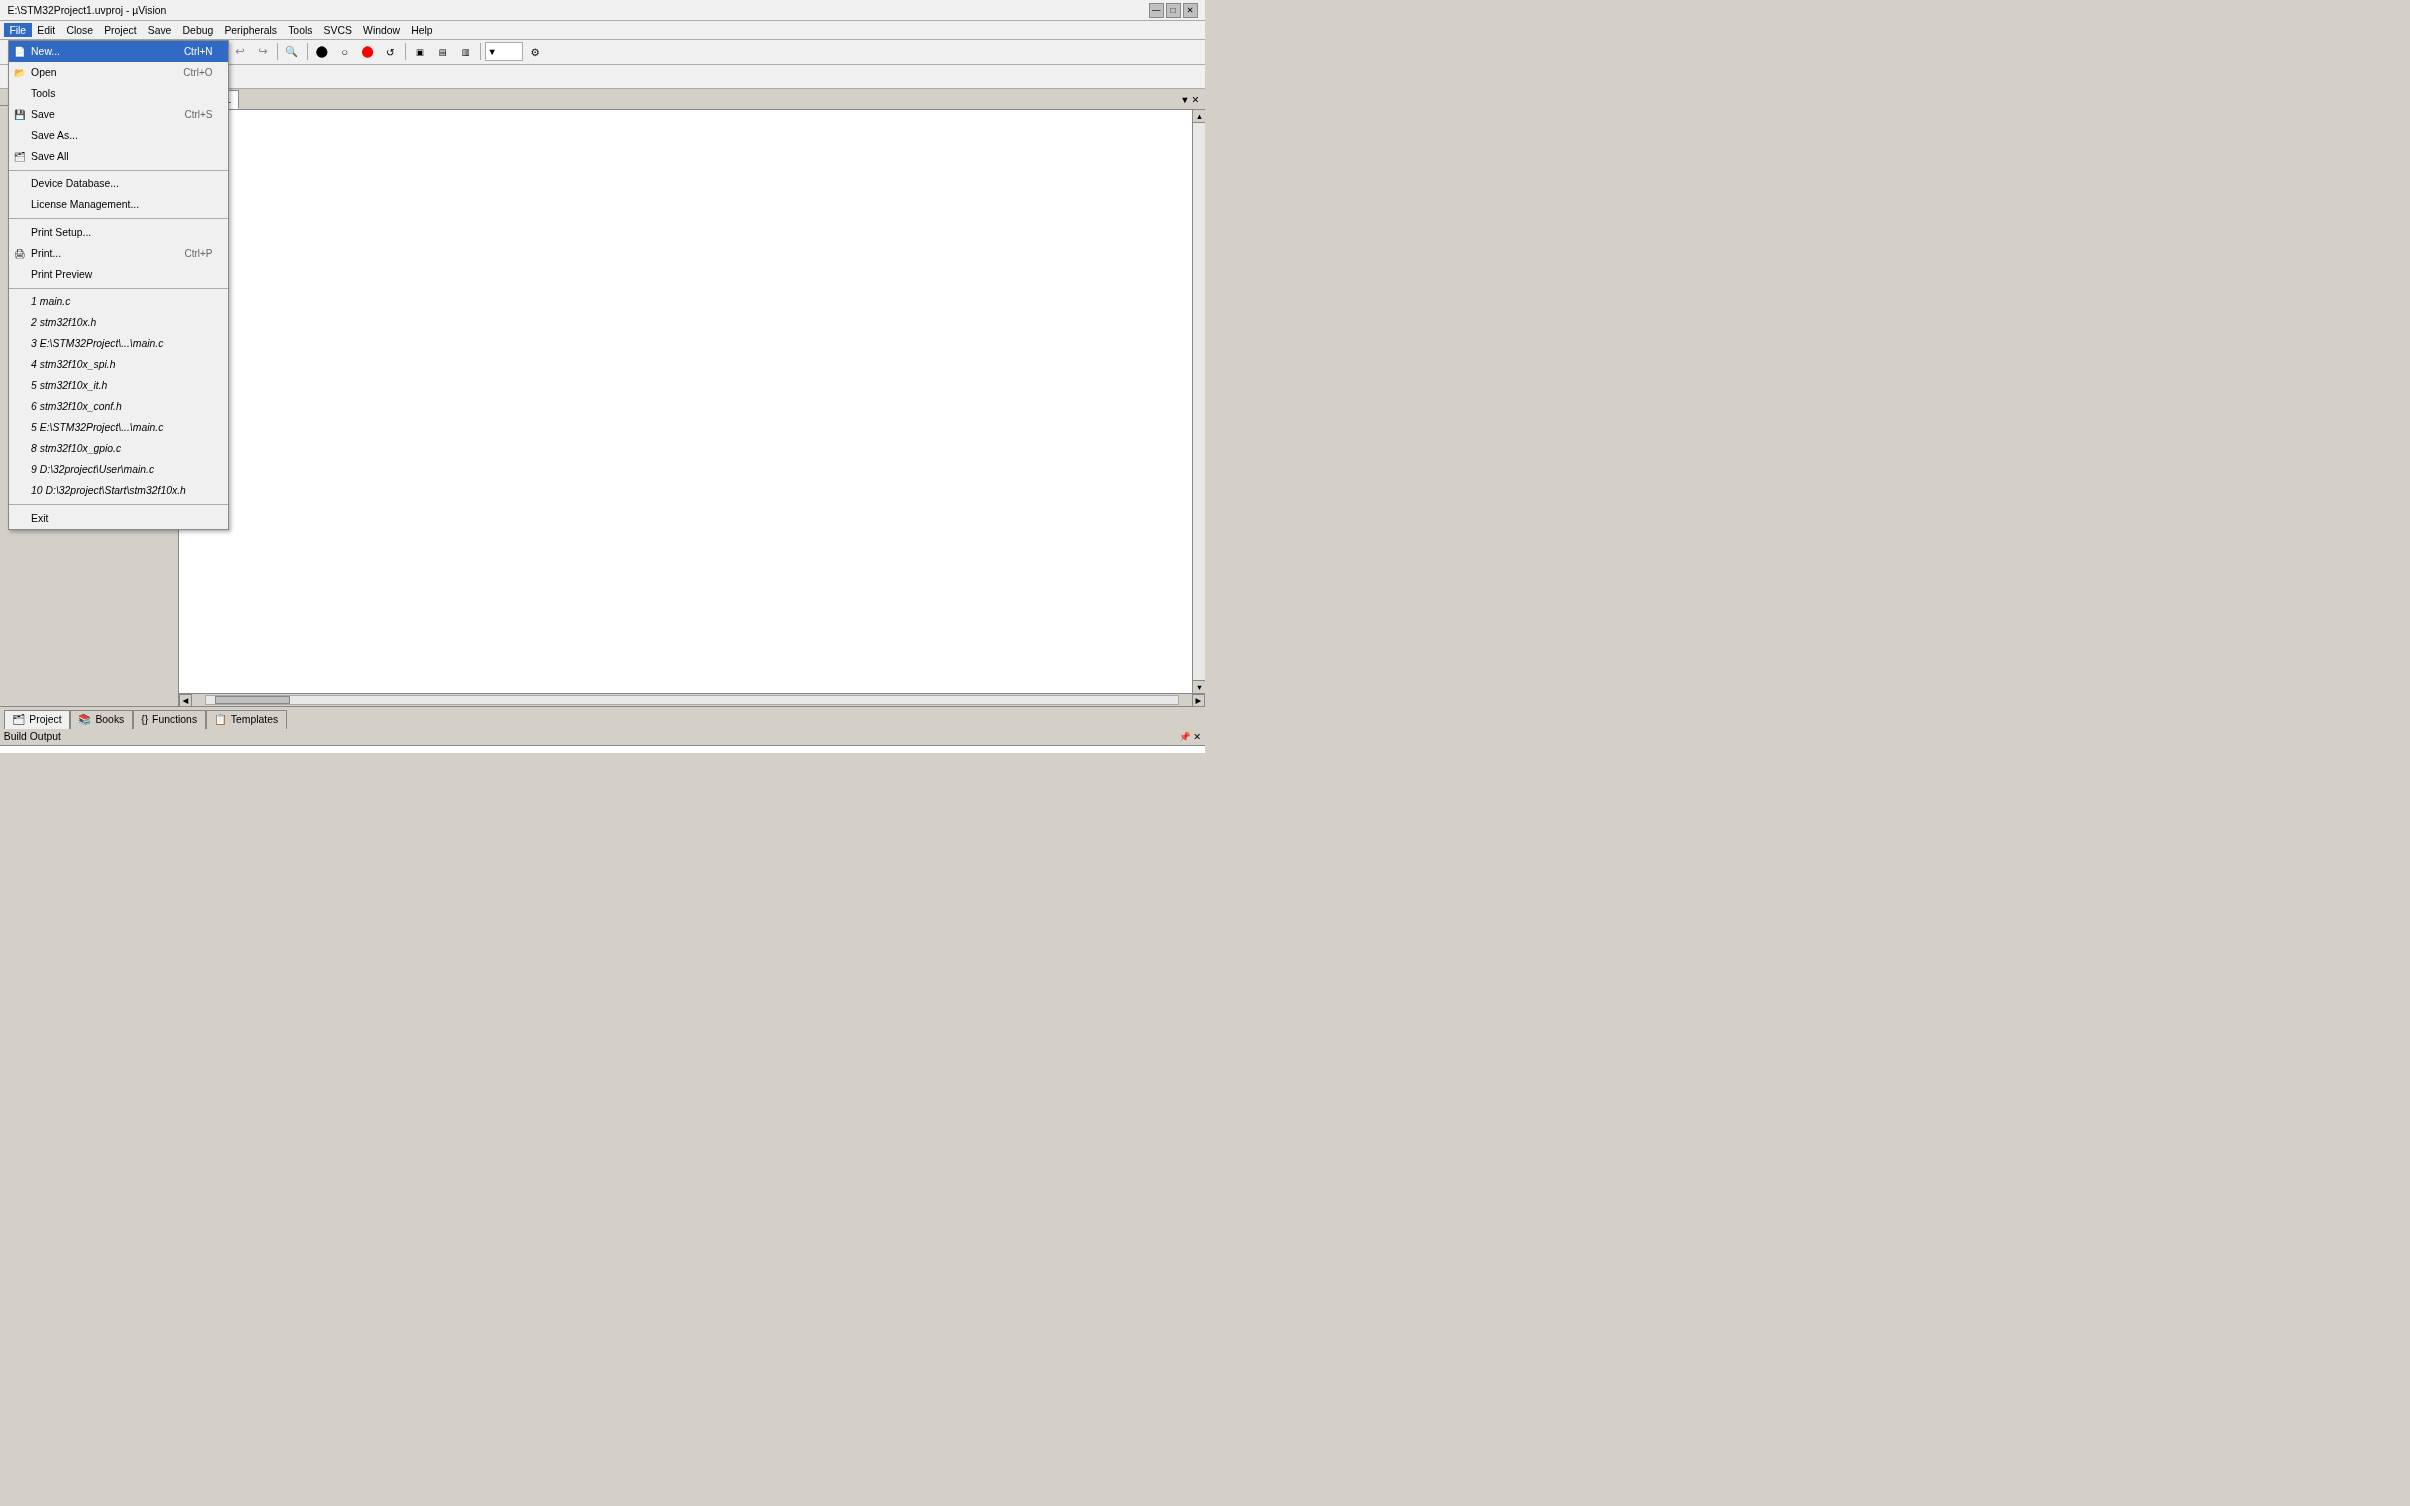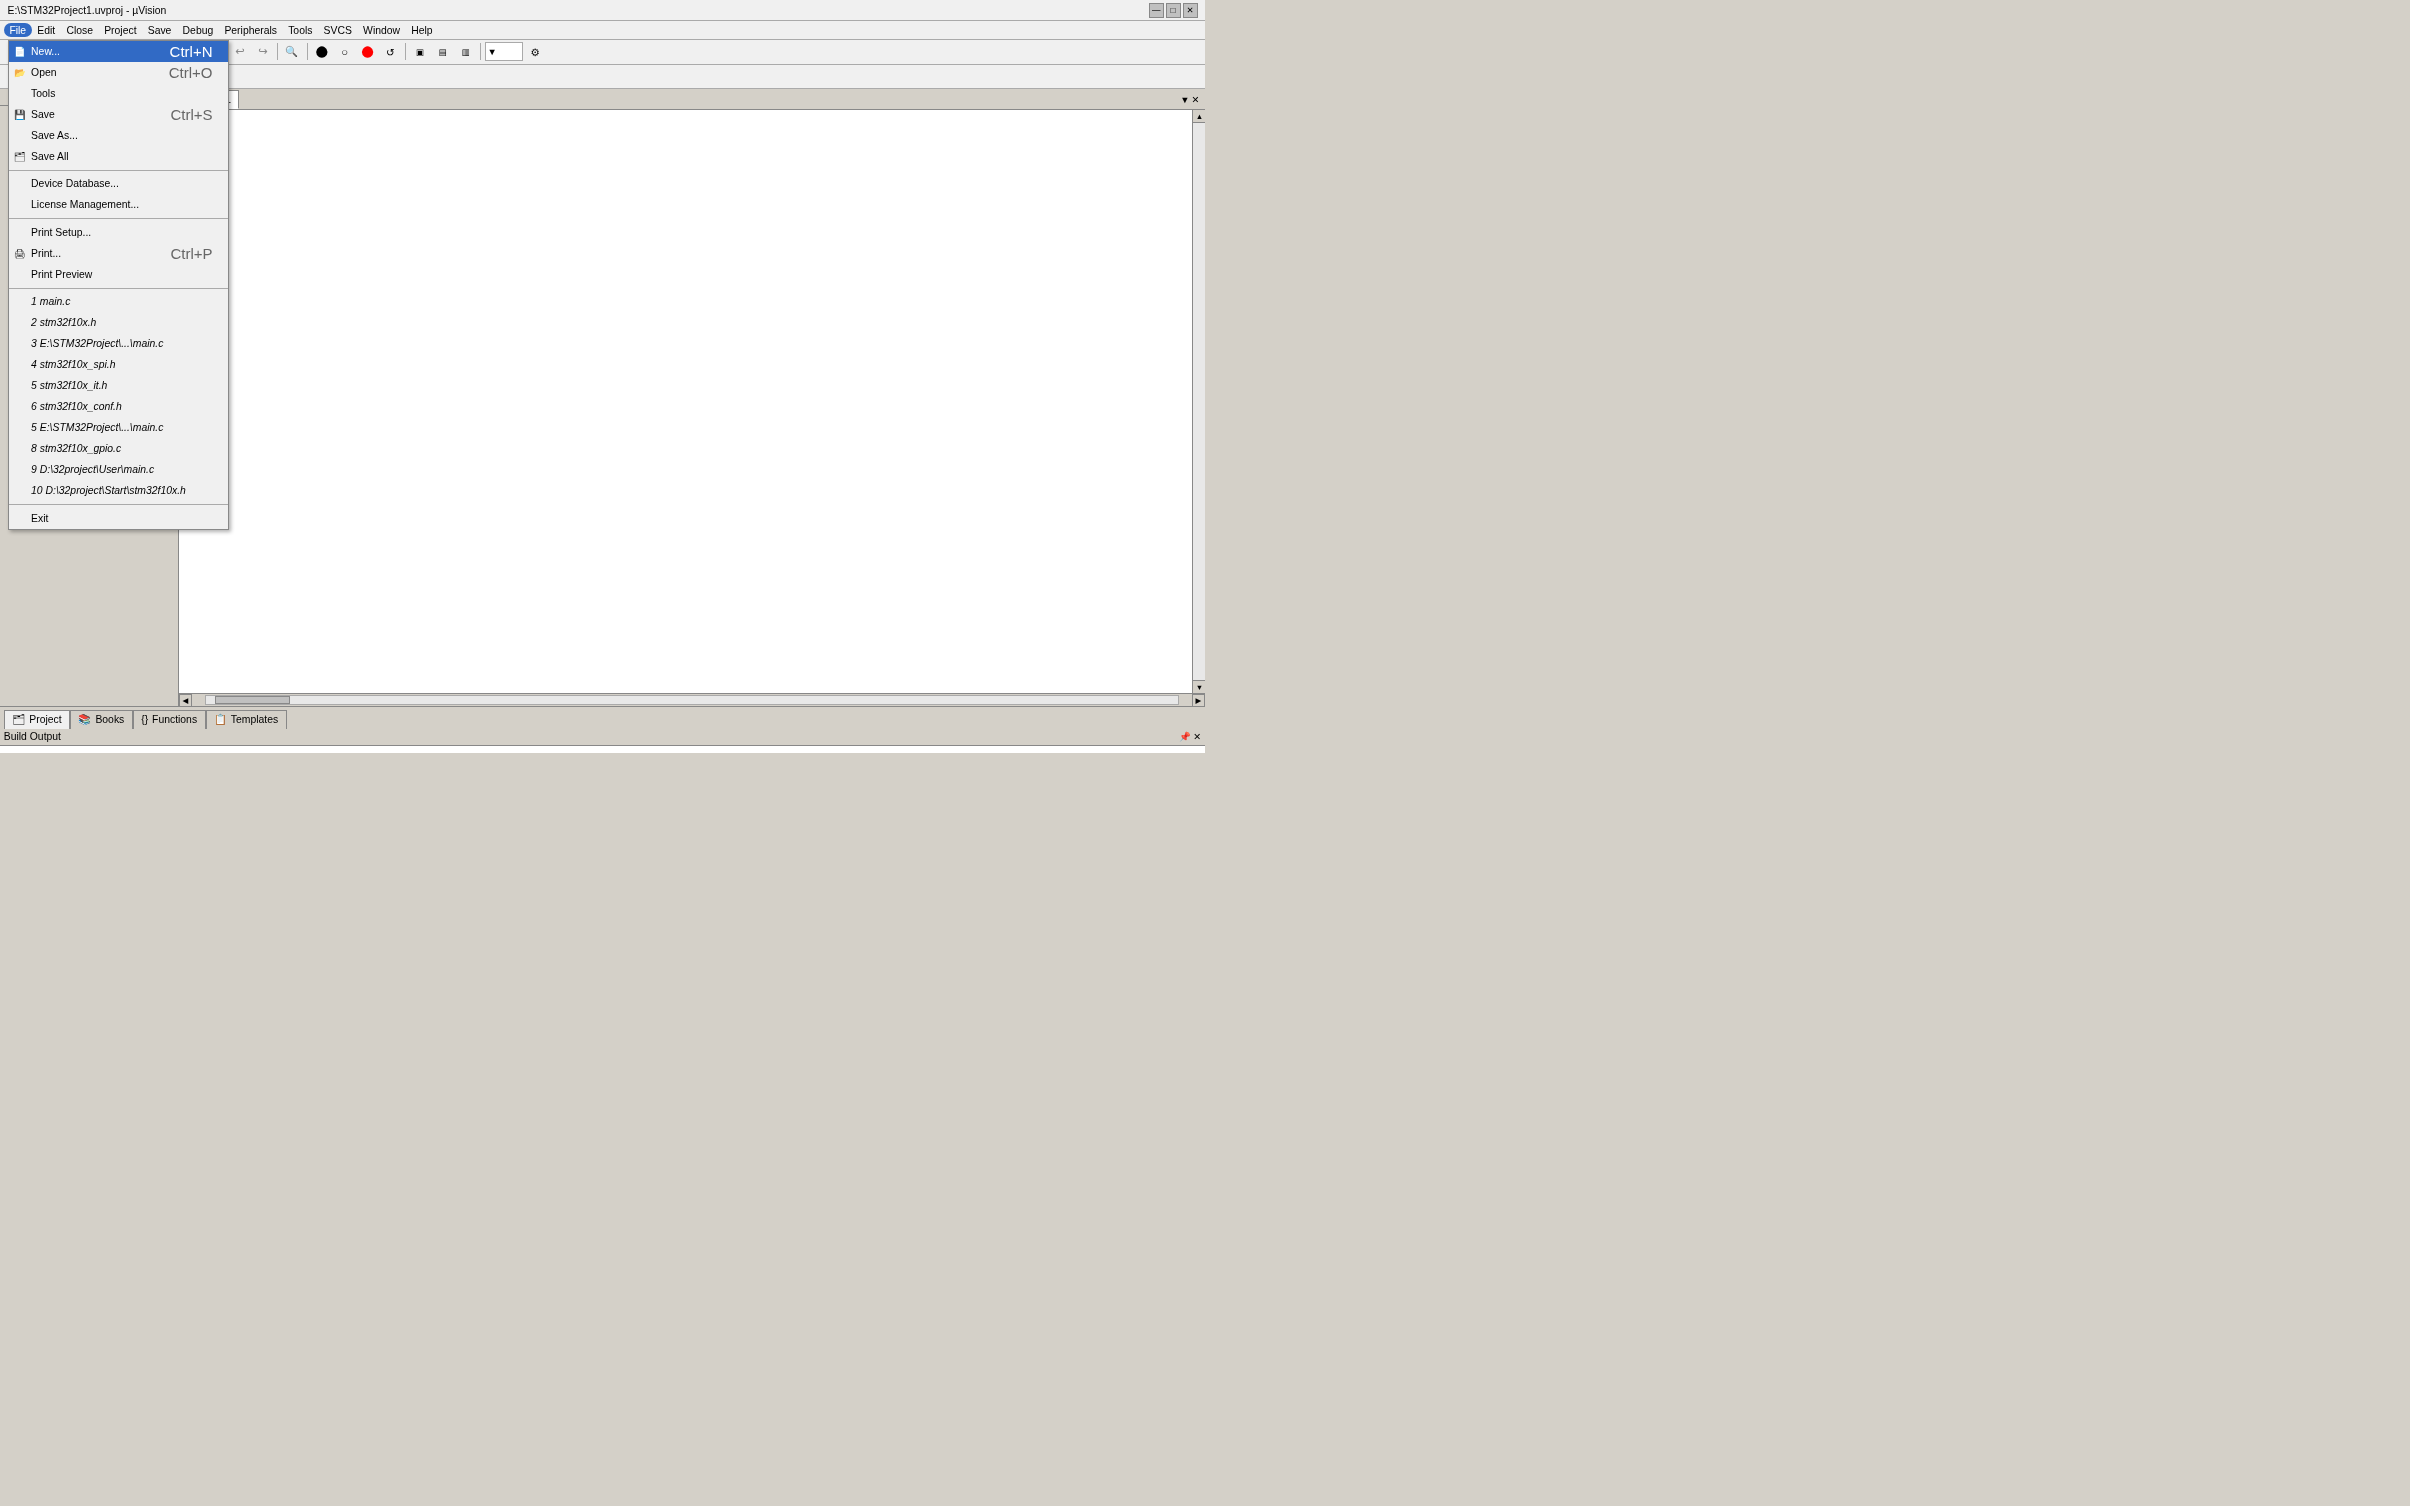--- a/index.html
+++ b/index.html
@@ -50,21 +50,20 @@
       display: flex;
       align-items: center;
       padding: 0 3.8px;
       border-bottom: 0.9px solid #aaa;
     }
     .menu-item {
       padding: 1.9px 5.6px;
       font-size: 10.4px;
       cursor: pointer;
       position: relative;
-      border-radius: 7px;
     }
     .menu-item.active { background: #316ac5; color: white; }
 
     
     .toolbar-row {
       background: #f0f0f0;
       height: 24.5px;
       display: flex;
       align-items: center;
       padding: 1.9px 3.8px;
@@ -290,21 +289,21 @@
     .dropdown-item {
       display: flex;
       align-items: center;
       justify-content: space-between;
       padding: 2.8px 15px 2.8px 22.6px;
       cursor: pointer;
       position: relative;
       height: 21px;
     }
     .dropdown-item.highlighted { background: #316ac5; color: white; }
-    .dropdown-shortcut { color: #666; font-size: 15px; }
+    .dropdown-shortcut { color: #666; font-size: 10px; }
     .dropdown-item.highlighted .dropdown-shortcut { color: white; }
     .dropdown-separator {
       height: 0.9px;
       background: #aaa;
       margin: 2.8px 0;
     }
     .dropdown-item-icon {
       position: absolute;
       left: 3.8px;
       width: 15px;

